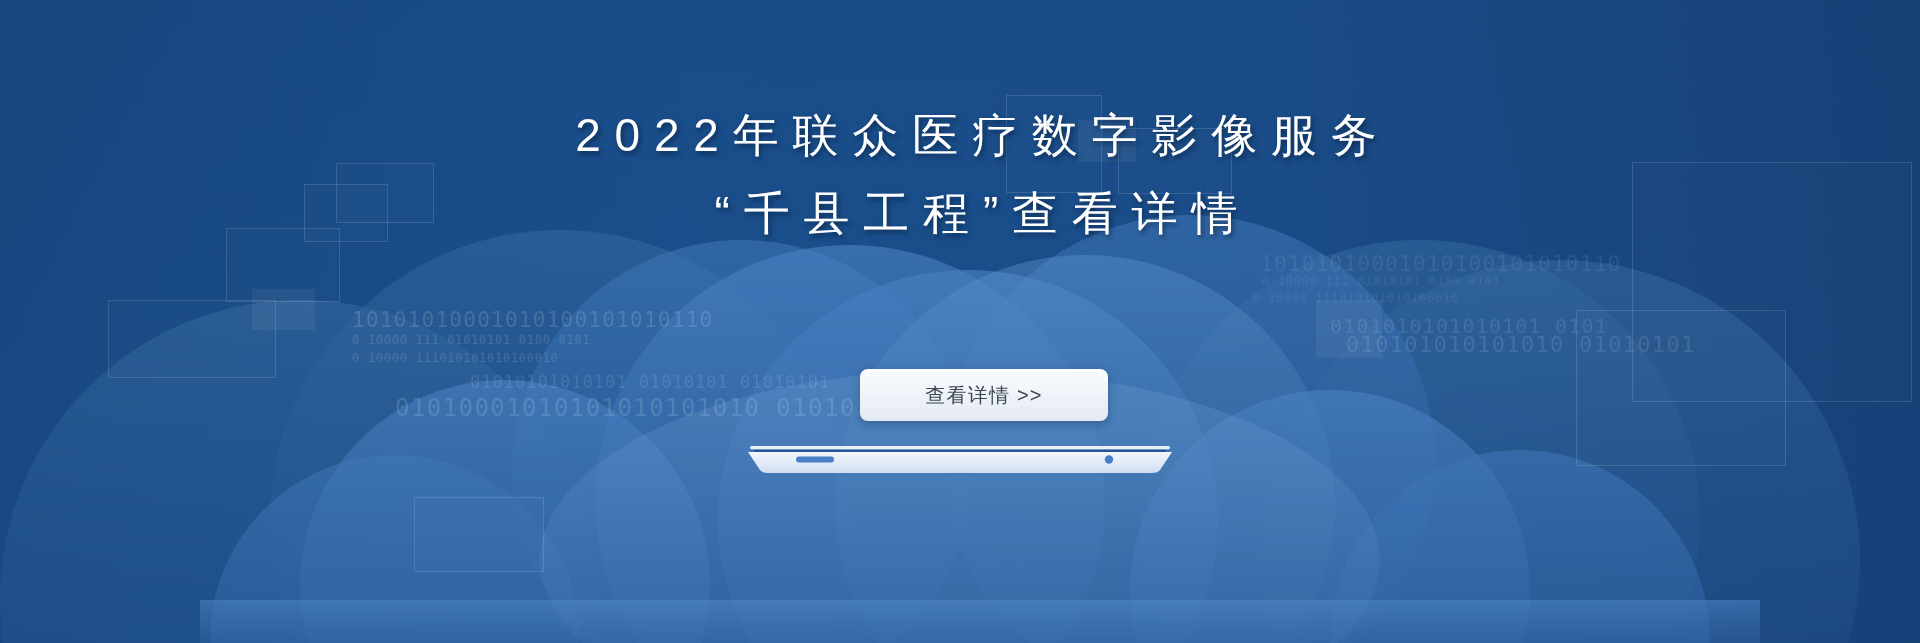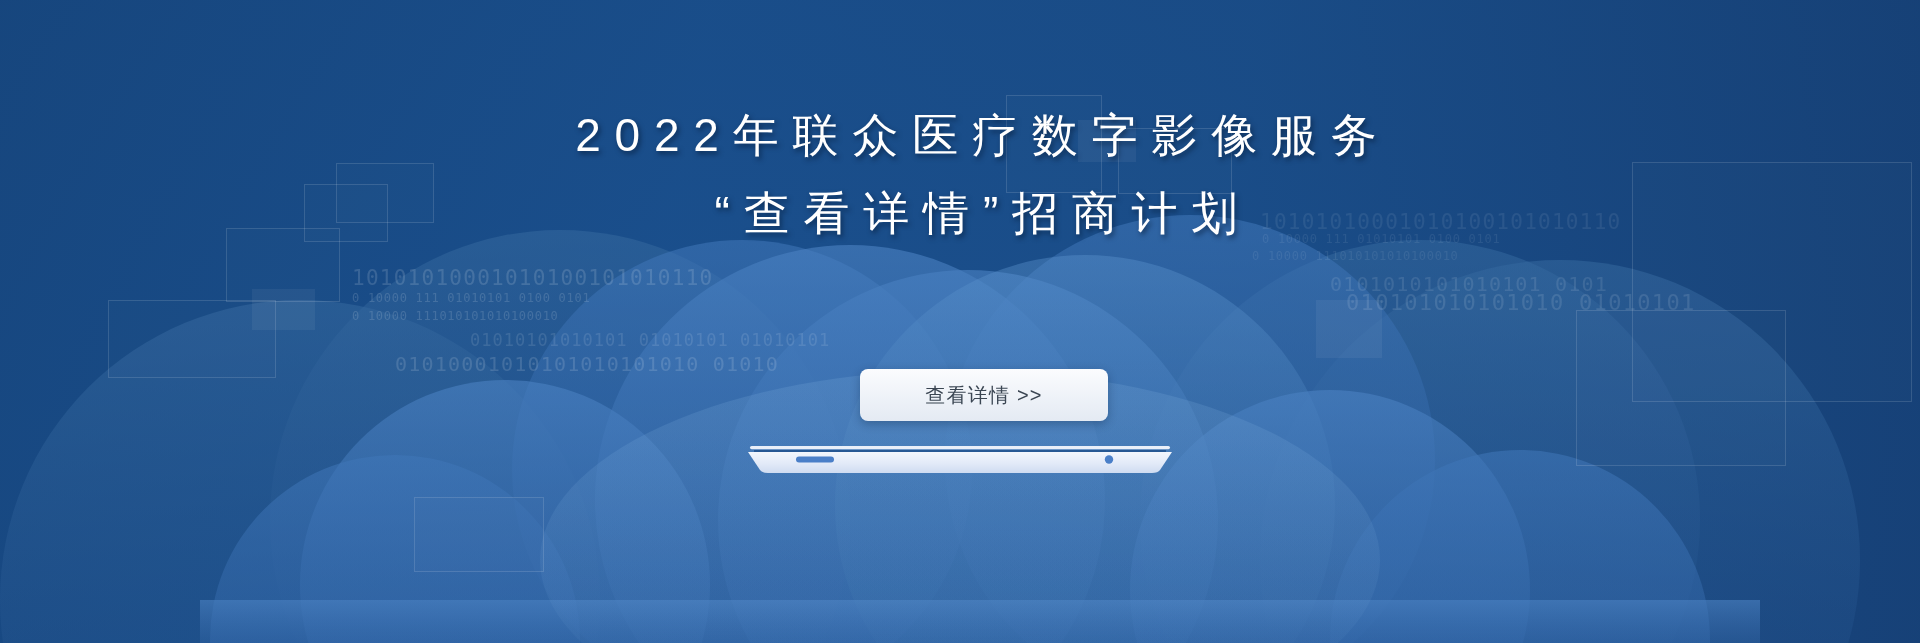--- a/index.html
+++ b/index.html
@@ -36,20 +36,21 @@
 
   
   .binary{
     position:absolute;
     color:rgba(255,255,255,.14);
     font-family:"DejaVu Sans Mono","Liberation Mono",monospace;
     white-space:nowrap;
     letter-spacing:.06em;
     user-select:none;
     pointer-events:none;
+    margin-top:42px;
   }
 
   
   .headline{
     position:absolute; left:0; right:0; top:96px;
     text-align:center;
     color:#ffffff;
     font-family:"Liberation Sans","DejaVu Sans",sans-serif;
     text-shadow:2px 3px 5px rgba(4,20,44,.55);
     z-index:6;
@@ -168,32 +169,32 @@
     <div class="geo fill" style="left:1316px; top:300px; width:66px;  height:58px;"></div>
 
     <div class="geo outline" style="left:414px;  top:497px; width:130px; height:75px;"></div>
   </div>
 
   <div>
     <div class="binary" style="left:352px;  top:266px; font-size:21px;">10101010001010100101010110</div>
     <div class="binary" style="left:352px;  top:291px; font-size:12px;">0 10000 111      01010101 0100      0101</div>
     <div class="binary" style="left:352px;  top:309px; font-size:12px;">0 10000  111010101010100010</div>
     <div class="binary" style="left:470px;  top:330px; font-size:17px; opacity:.8;text-align:center;">01010101010101  01010101 01010101</div>
-    <div class="binary" style="left:395px;  top:352px; font-size:20px;text-align:center;">01010001010101010101010    01010</div>
+    <div class="binary" style="left:395px;  top:352px; font-size:24px;text-align:center;">01010001010101010101010    01010</div>
 
     <div class="binary" style="left:1260px; top:210px; font-size:21px; opacity:.55;">10101010001010100101010110</div>
     <div class="binary" style="left:1262px; top:232px; font-size:12px; opacity:.55;">0 10000 111      01010101 0100      0101</div>
     <div class="binary" style="left:1252px; top:249px; font-size:12px; opacity:.55;">0 10000  111010101010100010</div>
     <div class="binary" style="left:1330px; top:272px; font-size:20px; opacity:.75;">0101010101010101 0101</div>
     <div class="binary" style="left:1346px; top:290px; font-size:22px; opacity:.8;">010101010101010  01010101</div>
   </div>
 
   <div class="headline">
     <span class="line">2022年联众医疗数字影像服务</span>
-    <span class="line">“查看详情”招商计划</span>
+    <span class="line">“千县工程”查看详情</span>
   </div>
 
   <div class="cta">
     <span>查看详情 &gt;&gt;</span>
   </div>
 
   <svg class="laptop" viewBox="0 0 424 30" preserveAspectRatio="none" aria-hidden="true">
     <defs>
       <linearGradient id="lapg" x1="0" y1="0" x2="0" y2="1">
         <stop offset="0%" stop-color="#f2f6fd"></stop>

